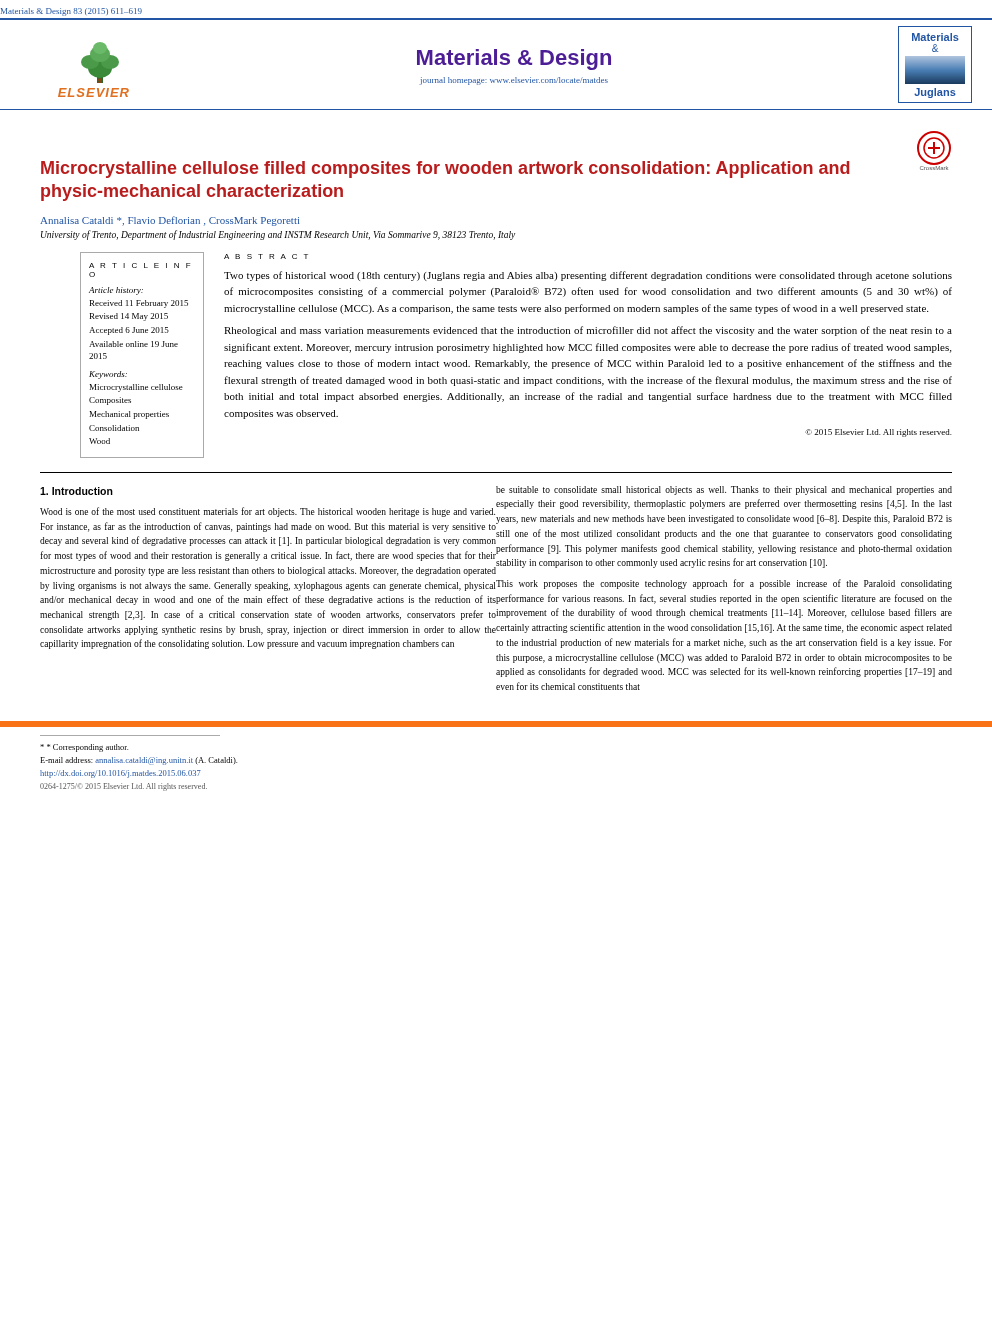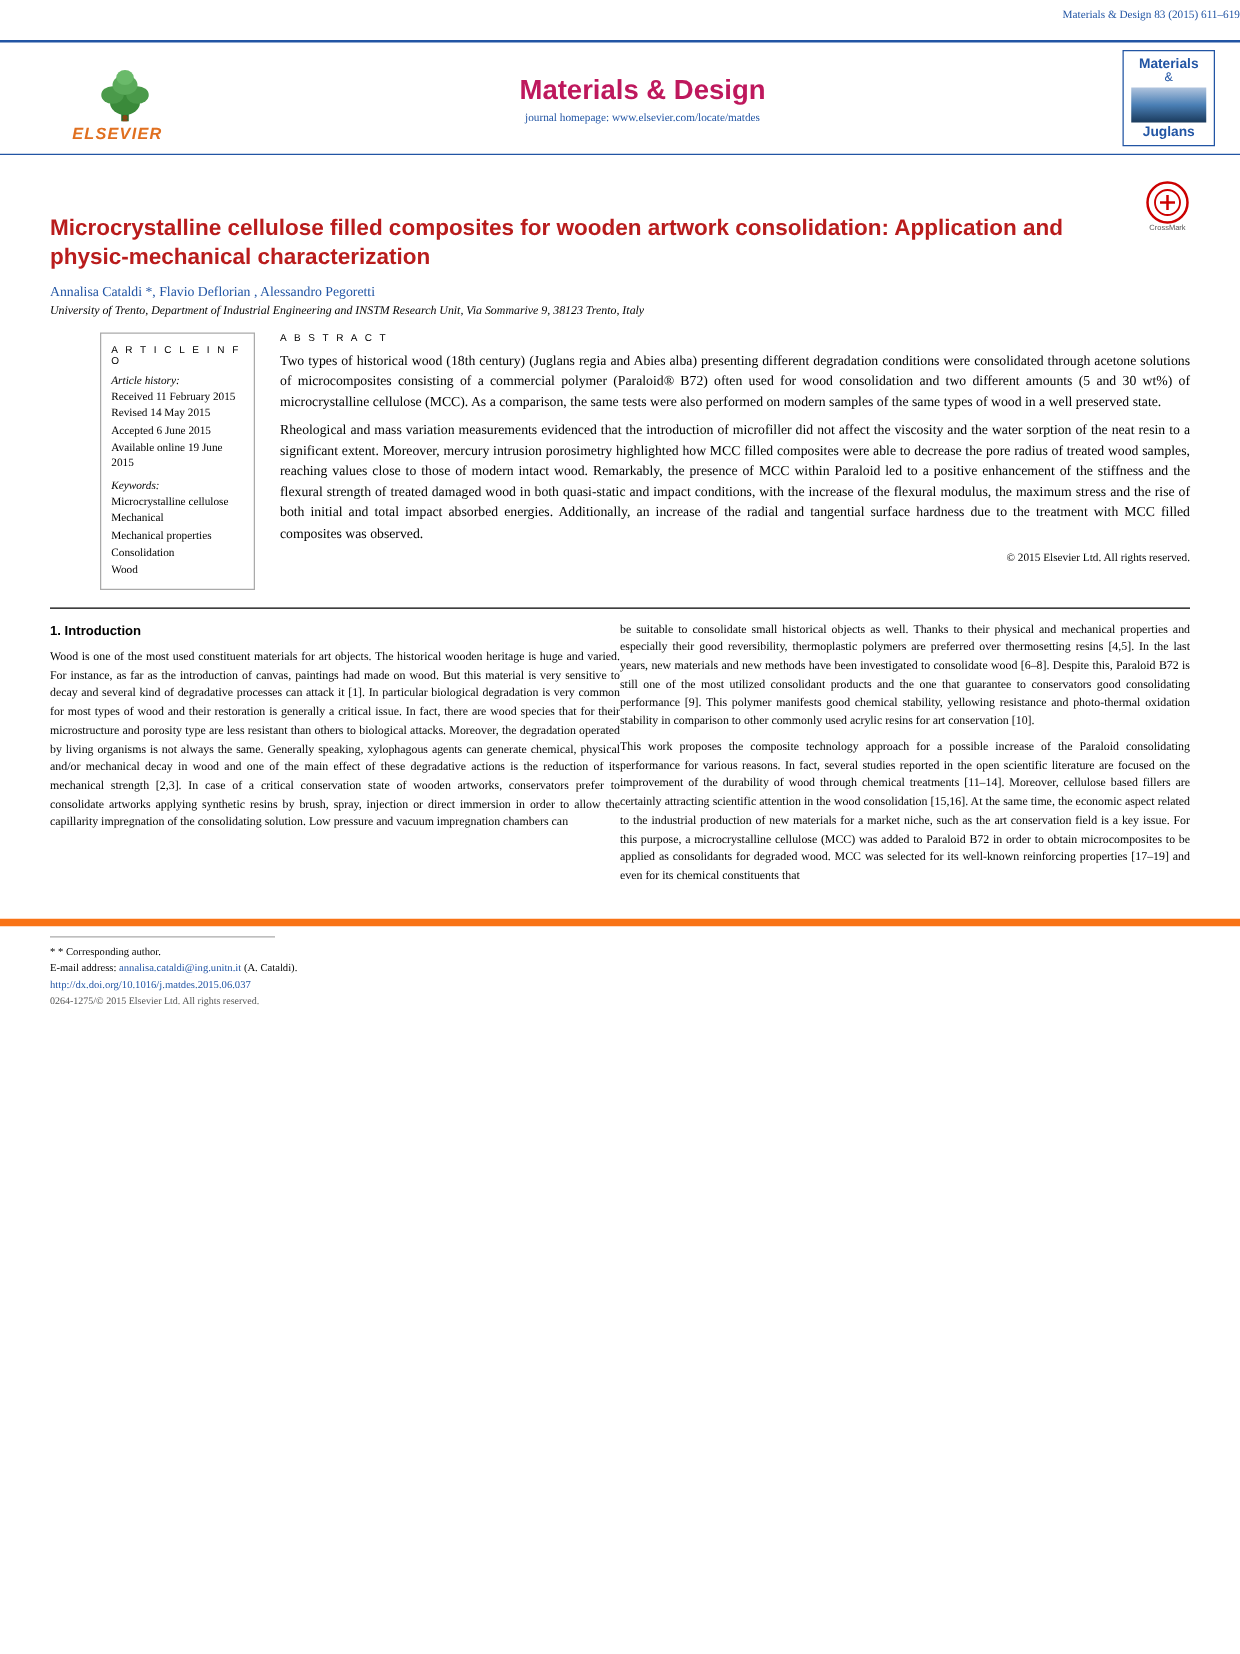--- a/index.html
+++ b/index.html
@@ -13,22 +13,22 @@
     }
     .page {
       width: 992px;
       min-height: 1323px;
       background: #fff;
       padding: 0;
     }
     
     .top-bar {
       width: 100%;
-      text-align: right;
-      padding: 6px 0 16px;
+      text-align: left;
+      padding: 6px 0 2px;
       font-size: 9px;
       color: #2255a4;
     }
     
     .journal-header {
       display: flex;
       align-items: center;
       border-top: 2px solid #2255a4;
       border-bottom: 1px solid #2255a4;
       padding: 6px 20px;
@@ -43,21 +43,21 @@
       color: #555;
       margin-bottom: 4px;
     }
     .journal-header .center-info .sciencedirect-line span {
       color: #e07020;
       font-style: italic;
     }
     .journal-header .center-info .journal-title {
       font-size: 22px;
       font-weight: bold;
-      color: #be185d;
+      color: #4c1d95;
       font-family: Arial, sans-serif;
       margin-bottom: 4px;
     }
     .journal-header .center-info .homepage {
       font-size: 9px;
       color: #555;
     }
     .journal-header .center-info .homepage span {
       color: #2255a4;
     }
@@ -308,39 +308,39 @@
           <text x="18" y="40" text-anchor="middle" font-size="6" fill="#555" font-family="Arial">CrossMark</text>
         </svg>
       </div>
     </div>
 
     <div class="authors">
       <span style="color:#2255a4;">Annalisa Cataldi</span>
       <span> *, </span>
       <span style="color:#2255a4;">Flavio Deflorian</span>
       <span>, </span>
-      <span style="color:#2255a4;">Alessandro Pegoretti</span>
+      <span style="color:#2255a4;">CrossMark Pegoretti</span>
     </div>
 
     <div class="affiliation">University of Trento, Department of Industrial Engineering and INSTM Research Unit, Via Sommarive 9, 38123 Trento, Italy</div>
 
     <div class="two-col">
 
       <div class="col-left">
         <div class="article-info">
           <div class="section-header">A R T I C L E   I N F O</div>
           <div class="subsection">Article history:</div>
           <div class="info-line">Received 11 February 2015</div>
           <div class="info-line">Revised 14 May 2015</div>
           <div class="info-line">Accepted 6 June 2015</div>
           <div class="info-line">Available online 19 June 2015</div>
           <div class="keywords-section">
             <div class="subsection">Keywords:</div>
             <div class="keyword-item">Microcrystalline cellulose</div>
-            <div class="keyword-item">Mechanical</div>
+            <div class="keyword-item">Composites</div>
             <div class="keyword-item">Mechanical properties</div>
             <div class="keyword-item">Consolidation</div>
             <div class="keyword-item">Wood</div>
           </div>
         </div>
       </div>
 
       <div class="col-right abstract-section">
         <div class="section-header">A B S T R A C T</div>
         <div class="abstract-text">

